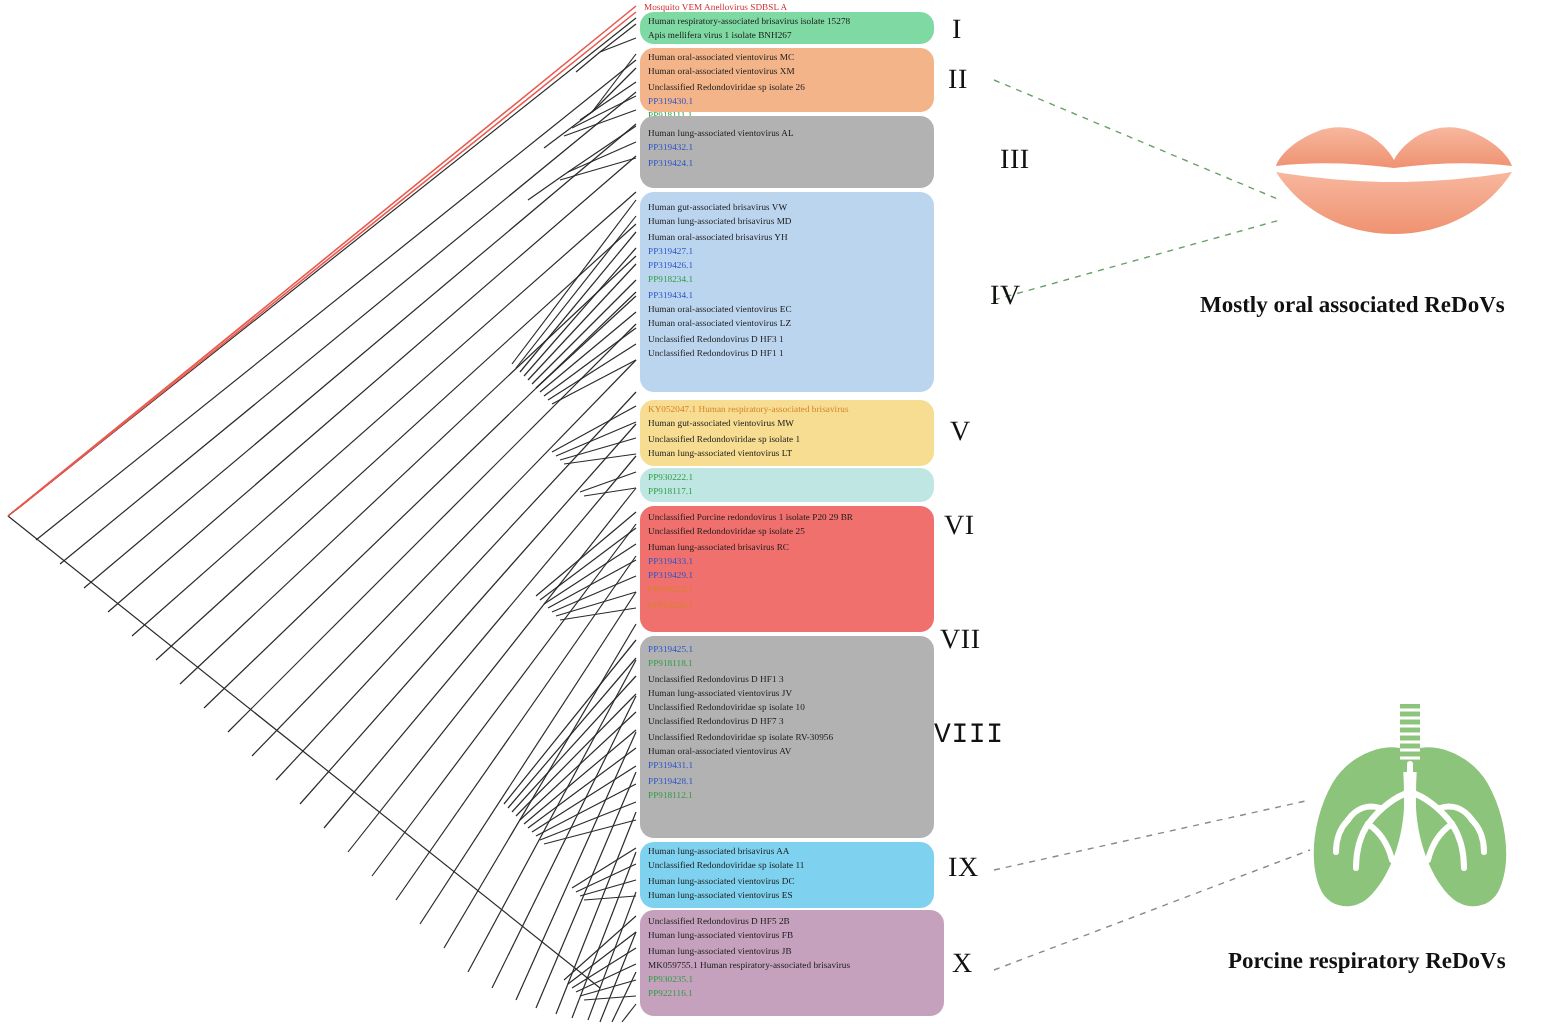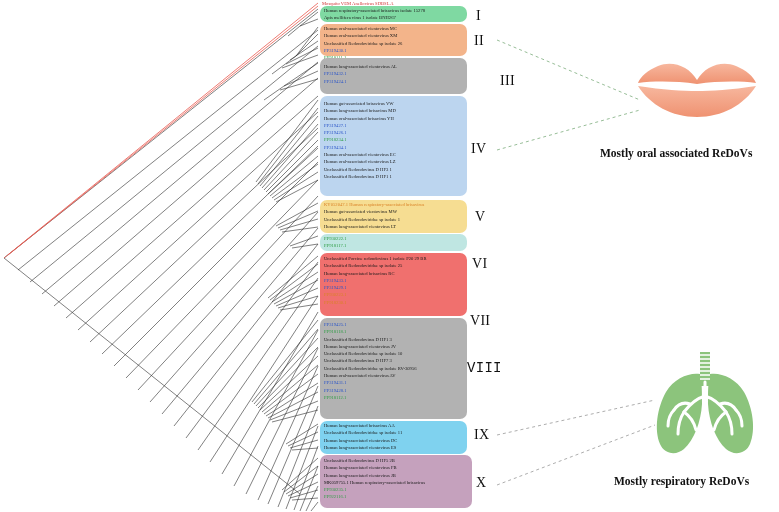--- a/index.html
+++ b/index.html
@@ -250,21 +250,21 @@
       <div class="taxon acc-dark">Human lung-associated vientovirus JB</div>
       <div class="taxon acc-dark">MK059755.1 Human respiratory-associated brisavirus</div>
       <div class="taxon acc-green">PP930235.1</div>
       <div class="taxon acc-green">PP922116.1</div>
     </div>
   </div>
 
   <div class="roman" style="left:476px;top:8px;">I</div>
   <div class="roman" style="left:474px;top:33px;">II</div>
   <div class="roman" style="left:500px;top:73px;">III</div>
-  <div class="roman" style="left:471px;top:141px;text-align:right;">IV</div>
+  <div class="roman" style="left:495px;top:141px;text-align:right;">IV</div>
   <div class="roman" style="left:475px;top:209px;">V</div>
   <div class="roman" style="left:472px;top:236px;margin-top:20px;">VI</div>
   <div class="roman" style="left:470px;top:277px;margin-top:36px;">VII</div>
   <div class="roman" style="left:467px;top:360px;font-family:Liberation Mono, monospace;">VIII</div>
   <div class="roman" style="left:474px;top:427px;">IX</div>
   <div class="roman" style="left:476px;top:475px;">X</div>
 
   <svg class="art" style="left:636px;top:60px;width:122px;height:58px;" viewBox="0 0 122 58">
     <defs>
       <linearGradient id="lipGrad" x1="0" y1="0" x2="0" y2="1">
@@ -302,15 +302,15 @@
       <path d="M34 60 C30 66, 28 74, 28 82"></path>
       <path d="M76 60 C80 66, 82 74, 82 82"></path>
       <path d="M24 58 C20 62, 18 68, 18 74"></path>
       <path d="M86 58 C90 62, 92 68, 92 74"></path>
       <path d="M34 60 C40 64, 44 70, 46 78"></path>
       <path d="M76 60 C70 64, 66 70, 64 78"></path>
     </g>
   </svg>
 
   <div class="side-label" style="left:600px;top:147px;">Mostly oral associated ReDoVs</div>
-  <div class="side-label" style="left:614px;top:475px;">Mostly respiratory ReDoVs</div>
+  <div class="side-label" style="left:614px;top:475px;">Porcine respiratory ReDoVs</div>
 
 </div>
 
 </body></html>

